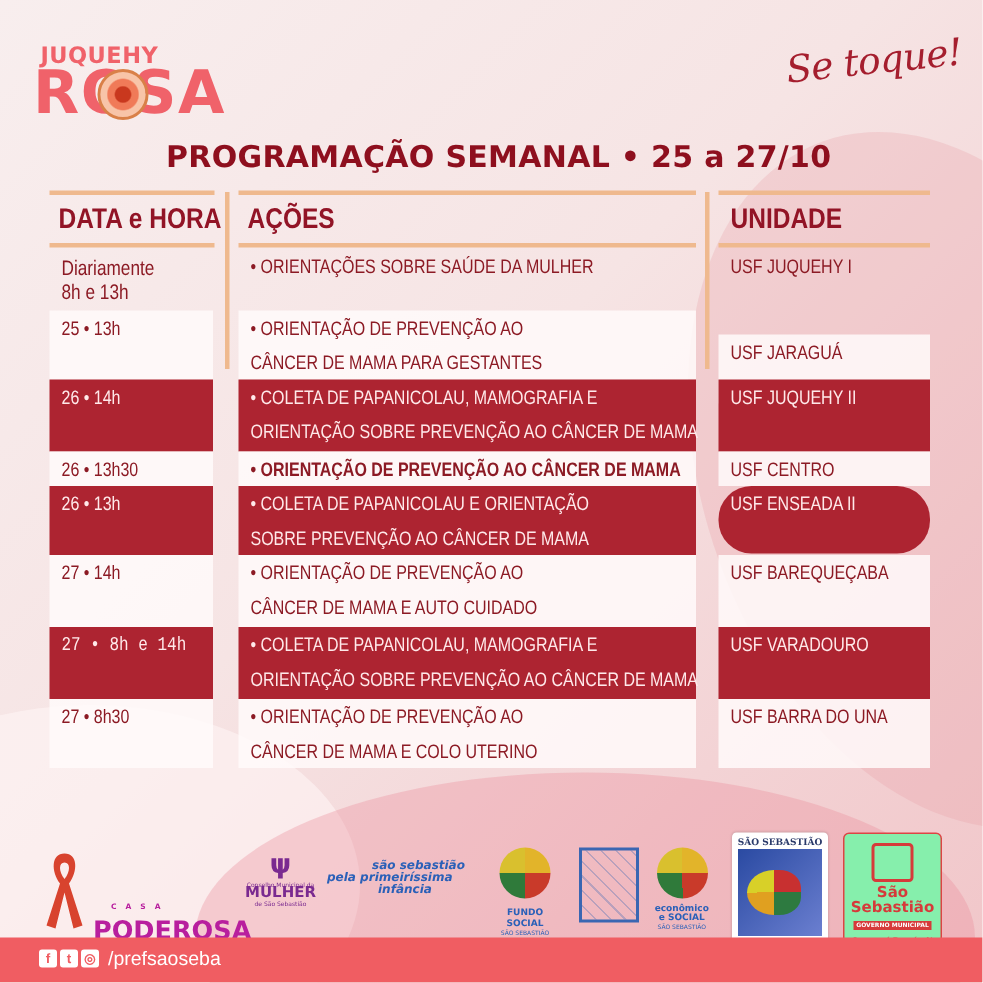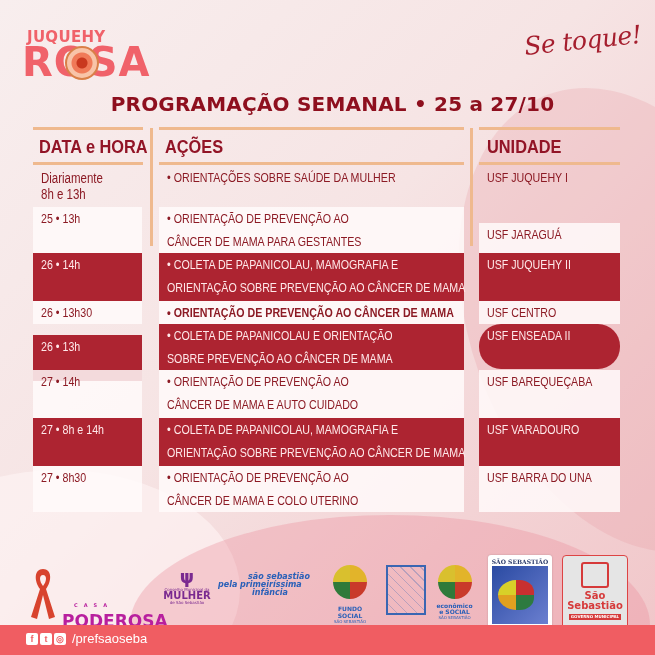--- a/index.html
+++ b/index.html
@@ -46,21 +46,21 @@
     .mulher { left: 162px; top: 12px; width: 50px; text-align: center; color: #7a2a90; font-size: 8px; line-height: 8px; }
     .mulher .big { font-size: 10px; }
     .infancia { left: 218px; top: 18px; width: 100px; font-size: 8px; color: #2a60b8; line-height: 8px; font-style: italic; }
     .fundo { left: 325px; top: 10px; width: 50px; text-align: center; font-size: 6px; color: #2a60b8; }
     .fupes { left: 386px; top: 10px; width: 40px; height: 50px; border: 2px solid #3a66b2; background: repeating-linear-gradient(45deg, transparent 0 6px, rgba(58,102,178,.3) 6px 7px); }
     .eco { left: 432px; top: 10px; width: 45px; text-align: center; font-size: 6px; color: #2a60b8; }
     .emblem { position: absolute; width: 34px; height: 34px; margin: 0 auto; border-radius: 50%; background: conic-gradient(#e2b42a 0 25%, #c93a2a 25% 50%, #2f7a3a 50% 75%, #d9c02e 75% 100%); left: 8px; top: 0; }
     .fish { left: 488px; top: 0; width: 64px; height: 82px; background: #fff; border-radius: 3px; box-shadow: 0 0 2px rgba(0,0,0,.2); font-family: "DejaVu Serif", serif; font-size: 6px; color: #2a3a6a; text-align: center; font-weight: 700; }
     .fish .art { position: absolute; left: 4px; top: 11px; width: 56px; height: 58px; background: linear-gradient(135deg, #2a4aa2, #6b7fd0); }
     .fish .art::before { content: ""; position: absolute; left: 6px; top: 14px; width: 36px; height: 30px; border-radius: 50% 40% 40% 50%; background: conic-gradient(#c83030 0 25%, #2d7a40 25% 50%, #e0a020 50% 75%, #d8d028 75%); }
-    .sslogo { left: 562px; top: 0; width: 66px; height: 82px; background: #e5e5e5; border: 1px solid #d44; border-radius: 4px; text-align: center; color: #d63a3a; font-size: 10px; line-height: 10px; }
+    .sslogo { left: 562px; top: 0; width: 66px; height: 82px; background: #86efac; border: 1px solid #d44; border-radius: 4px; text-align: center; color: #d63a3a; font-size: 10px; line-height: 10px; }
     .sslogo .crest { width: 28px; height: 26px; margin: 6px auto 3px; border: 2px solid #d63a3a; border-radius: 3px; }
     .sslogo .gov { display: block; margin: 3px 6px; background: #d63a3a; color: #fff; font-size: 4px; line-height: 6px; }
     .sslogo .jp { font-family: "DejaVu Serif", serif; font-style: italic; font-size: 6px; font-weight: 400; }
 
     
     .footer { position: absolute; left: 0; top: 625px; width: 655px; height: 30px; background: #f05d62; color: #fff; }
     .social { position: absolute; left: 26px; top: 8px; display: flex; gap: 2px; }
     .social .ic { width: 12px; height: 12px; background: #fff; border-radius: 2px; color: #f05d62; font-size: 9px; font-weight: 700; text-align: center; line-height: 12px; }
     .handle { position: absolute; left: 72px; top: 6px; font-size: 13px; }
     .site { position: absolute; left: 258px; top: 8px; font-size: 10px; margin-top: 40px; }
@@ -137,21 +137,21 @@
         <span>26 • 13h30</span>
       </div>
       <div class="cell c2" style="top: 301px; height: 23px; font-weight: bold;">
         <span>• ORIENTAÇÃO DE PREVENÇÃO AO CÂNCER DE MAMA</span>
       </div>
       <div class="cell c3" style="top: 301px; height: 23px;">
         <span>USF CENTRO</span>
       </div>
     </div>
     <div class="row dark">
-      <div class="cell c1" style="top: 324px; height: 46px; margin-top: 11px;">
+      <div class="cell c1" style="top: 324px; height: 46px;">
         <span>26 • 13h</span>
       </div>
       <div class="cell c2" style="top: 324px; height: 46px;">
         <span>• COLETA DE PAPANICOLAU E ORIENTAÇÃO</span>
         <span>SOBRE PREVENÇÃO AO CÂNCER DE MAMA</span>
       </div>
       <div class="cell c3" style="top: 324px; height: 45px; border-radius: 22px;">
         <span>USF ENSEADA II</span>
       </div>
     </div>
@@ -161,21 +161,21 @@
       </div>
       <div class="cell c2" style="top: 370px; height: 48px;">
         <span>• ORIENTAÇÃO DE PREVENÇÃO AO</span>
         <span>CÂNCER DE MAMA E AUTO CUIDADO</span>
       </div>
       <div class="cell c3" style="top: 370px; height: 48px;">
         <span>USF BAREQUEÇABA</span>
       </div>
     </div>
     <div class="row dark">
-      <div class="cell c1" style="top: 418px; height: 48px;">
+      <div class="cell c1" style="top: 418px; height: 48px; font-family: Liberation Mono, monospace;">
         <span>27 • 8h e 14h</span>
       </div>
       <div class="cell c2" style="top: 418px; height: 48px;">
         <span>• COLETA DE PAPANICOLAU, MAMOGRAFIA E</span>
         <span>ORIENTAÇÃO SOBRE PREVENÇÃO AO CÂNCER DE MAMA</span>
       </div>
       <div class="cell c3" style="top: 418px; height: 48px;">
         <span>USF VARADOURO</span>
       </div>
     </div>

